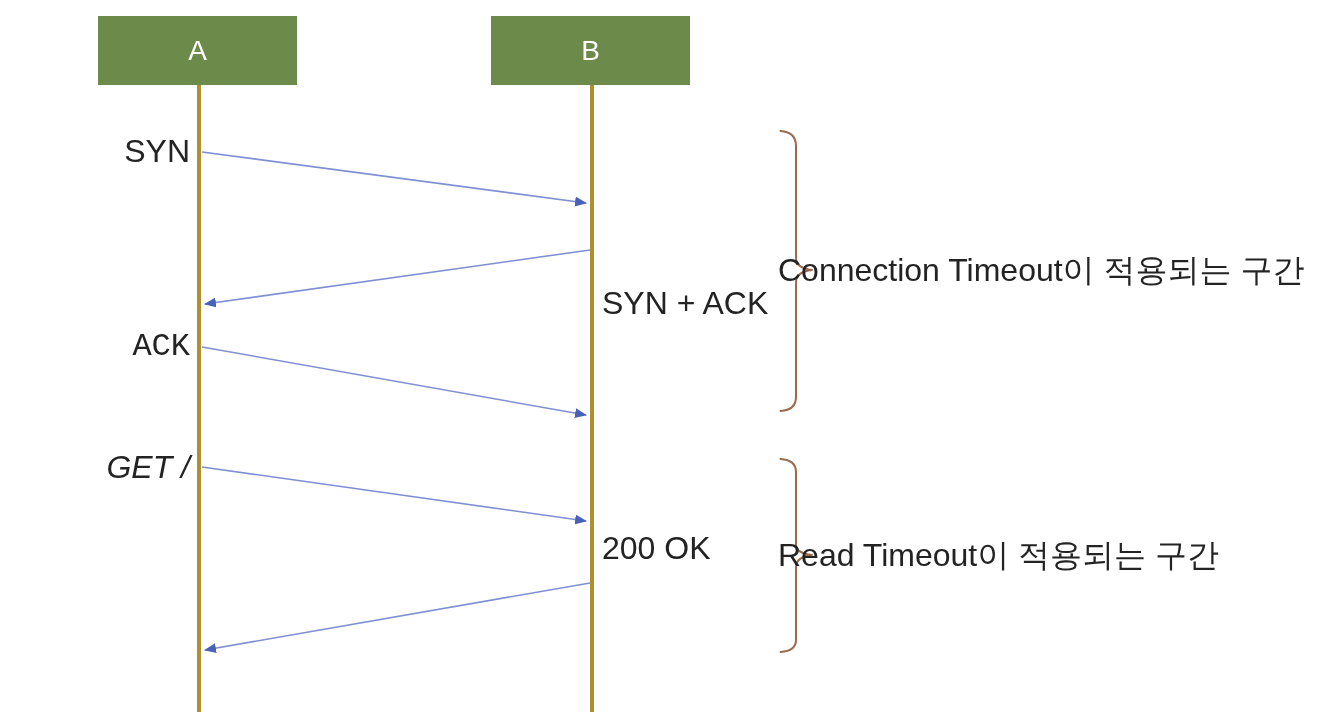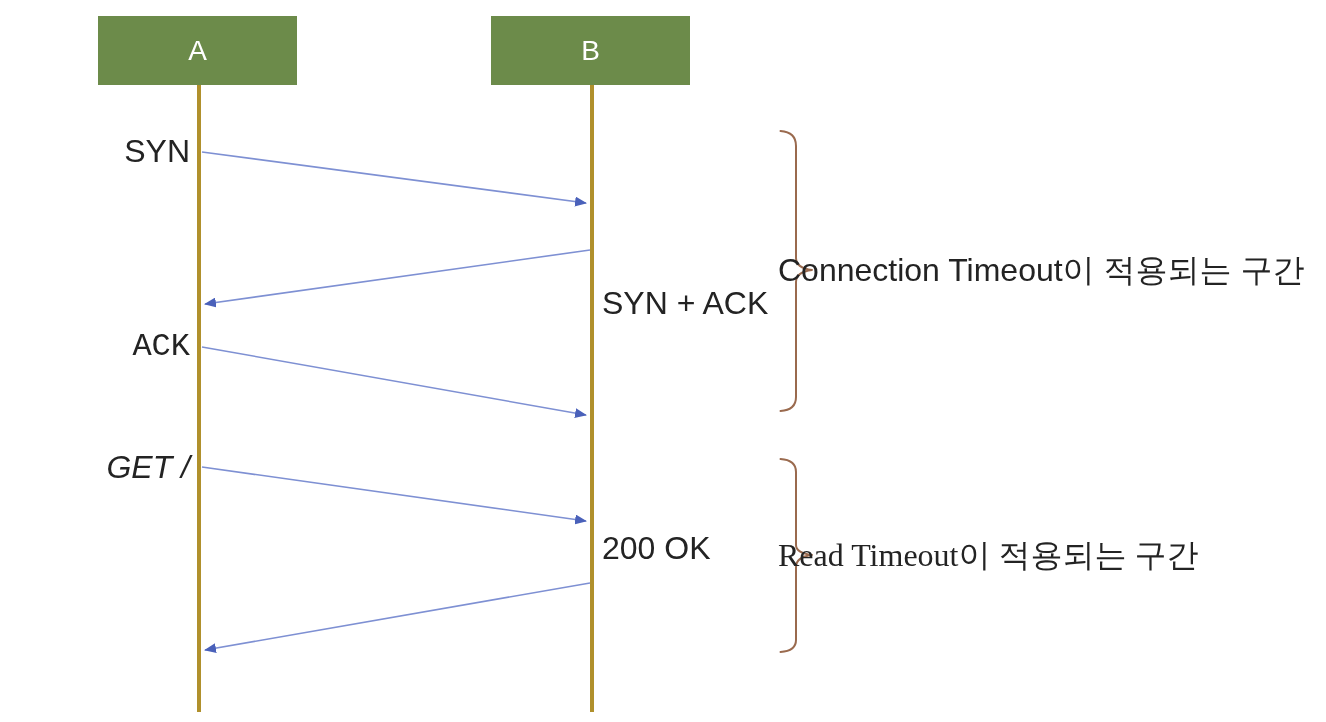--- a/index.html
+++ b/index.html
@@ -38,21 +38,21 @@
   }
   .left-label{right:1136px;text-align:right;}
   .right-label{left:602px;text-align:left;}
   .annotation{left:778px;}
   .lbl-syn{top:136px;}
   .lbl-synack{top:247px;margin-top:41px;}
   .lbl-ack{top:332px;font-family:Liberation Mono, monospace;}
   .lbl-get{top:452px;font-style:italic;}
   .lbl-ok{top:533px;}
   .ann-1{top:255px;}
-  .ann-2{top:540px;font-family:Liberation Serif, serif;}
+  .ann-2{top:540px;}
   .lifeline{stroke:var(--lifeline-gold);stroke-width:4;}
   .msg-arrow{stroke:var(--arrow-line);stroke-width:1.6;}
   .brace{stroke:var(--brace-brown);stroke-width:2;fill:none;stroke-linecap:round;stroke-linejoin:round;}
   #arrowhead path{fill:var(--arrow-head);}
 </style>
 </head>
 <body>
 
 <div class="stage">
 

